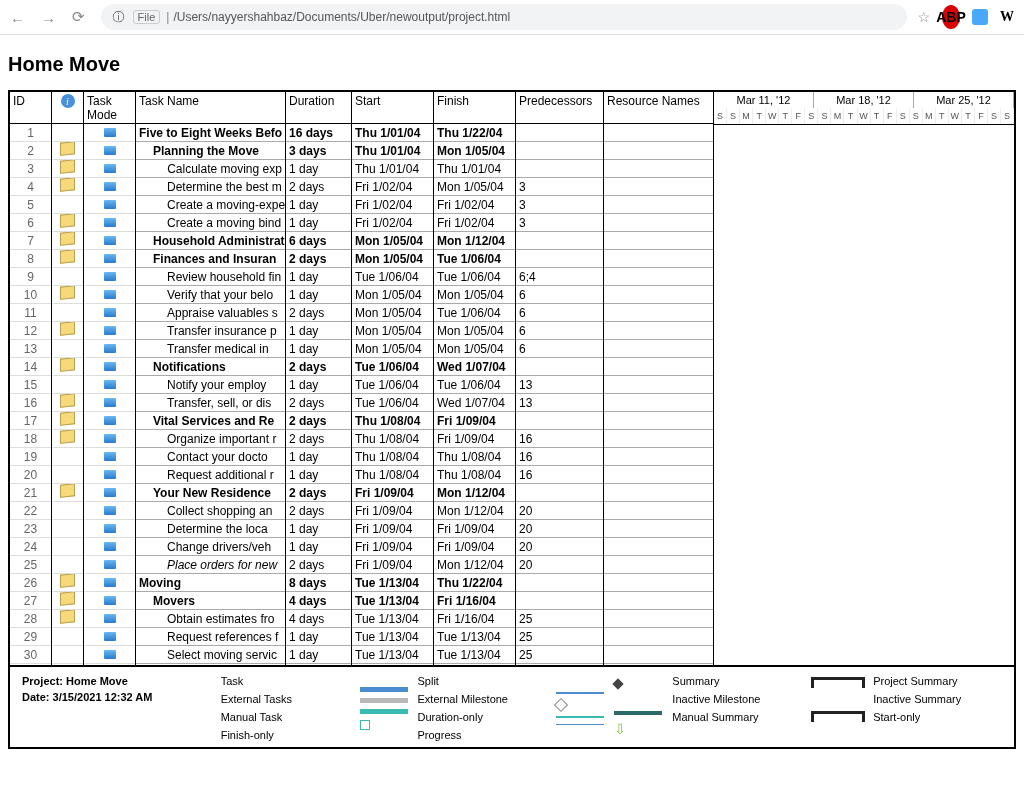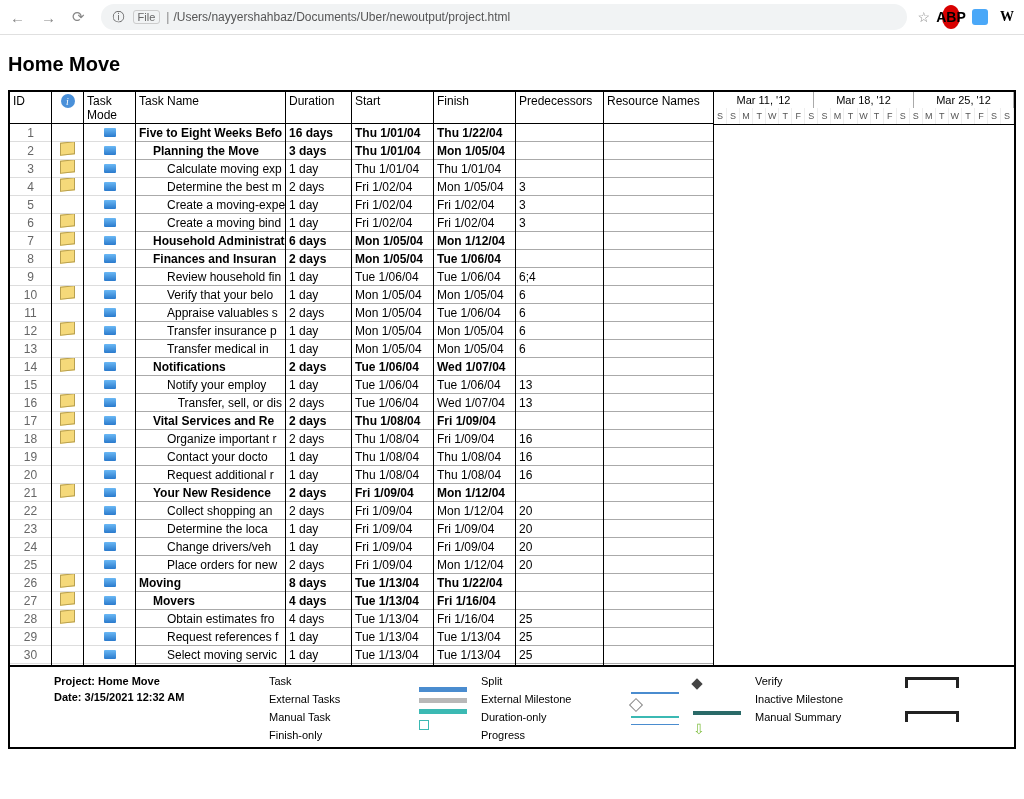--- a/index.html
+++ b/index.html
@@ -37,21 +37,21 @@
   .col-gantt{flex:1;}
   .note-ico{display:inline-block;width:13px;height:11px;background:#f5d97a;border:1px solid #b8a050;transform:skewY(-6deg);}
   .mode-ico{display:inline-block;width:12px;height:9px;background:linear-gradient(180deg,#6ab8f5,#2a7acc);border-radius:1px;}
   .gantt-hdr{border-bottom:1px solid #000;height:32px;display:flex;flex-direction:column;}
   .gantt-months{display:flex;height:16px;}
   .gantt-months div{flex:1;border-right:1px solid #aaa;text-align:center;font-size:11px;line-height:16px;}
   .gantt-days{display:flex;height:16px;}
   .gantt-days span{flex:1;border-right:1px solid #eee;text-align:center;font-size:9px;color:#555;line-height:16px;}
   
   .legend{border-top:2px solid #000;padding:8px 12px 6px;}
-  .legend-grid{display:flex;gap:10px;margin-left:32px;}
+  .legend-grid{display:flex;gap:10px;}
   .legend-col{display:flex;flex-direction:column;gap:6px;font-size:11px;}
   .legend-col.meta{width:205px;gap:4px;font-weight:bold;}
   .legend-col.labels{width:140px;}
   .legend-col.shapes{width:52px;justify-content:center;}
   .lg-bar{width:48px;height:5px;}
   .lg-bar.blue{background:#4a8ccf;}
   .lg-bar.grey{background:#b8b8b8;}
   .lg-bar.teal{background:#3bb9b3;}
   .lg-box{width:8px;height:8px;border:1px solid #3bb9b3;display:inline-block;}
   .lg-line{width:48px;height:2px;background:#4a8ccf;}
@@ -197,43 +197,43 @@
           <div class="cell"><span class="mode-ico"></span></div>
           <div class="cell"><span class="mode-ico"></span></div>
         </div>
     </div>
 
     <div class="col col-name">
       <div class="hdr">Task Name</div>
       <div id="col-name-body">
           <div class="cell b" style="padding-left: 3px;">Five to Eight Weeks Befo</div>
           <div class="cell b" style="padding-left: 17px;">Planning the Move</div>
-          <div class="cell" style="padding-left: 31px;">Calculate moving exp</div>
+          <div class="cell" style="padding-left: 31px; text-align: center;">Calculate moving exp</div>
           <div class="cell" style="padding-left: 31px;">Determine the best m</div>
           <div class="cell" style="padding-left: 31px;">Create a moving-expe</div>
           <div class="cell" style="padding-left: 31px;">Create a moving bind</div>
           <div class="cell b" style="padding-left: 17px;">Household Administratio</div>
           <div class="cell b" style="padding-left: 17px;">Finances and Insuran</div>
           <div class="cell" style="padding-left: 31px;">Review household fin</div>
           <div class="cell" style="padding-left: 31px;">Verify that your belo</div>
           <div class="cell" style="padding-left: 31px;">Appraise valuables s</div>
           <div class="cell" style="padding-left: 31px;">Transfer insurance p</div>
           <div class="cell" style="padding-left: 31px;">Transfer medical in</div>
           <div class="cell b" style="padding-left: 17px;">Notifications</div>
           <div class="cell" style="padding-left: 31px;">Notify your employ</div>
-          <div class="cell" style="padding-left: 31px; text-align: right;">Transfer, sell, or dis</div>
+          <div class="cell" style="padding-left: 31px;">Transfer, sell, or dis</div>
           <div class="cell b" style="padding-left: 17px;">Vital Services and Re</div>
           <div class="cell" style="padding-left: 31px;">Organize important r</div>
           <div class="cell" style="padding-left: 31px;">Contact your docto</div>
           <div class="cell" style="padding-left: 31px;">Request additional r</div>
           <div class="cell b" style="padding-left: 17px;">Your New Residence</div>
           <div class="cell" style="padding-left: 31px;">Collect shopping an</div>
           <div class="cell" style="padding-left: 31px;">Determine the loca</div>
           <div class="cell" style="padding-left: 31px;">Change drivers/veh</div>
-          <div class="cell" style="padding-left: 31px;">Place orders for new</div>
+          <div class="cell" style="padding-left: 31px; font-style: italic;">Place orders for new</div>
           <div class="cell b" style="padding-left: 3px;">Moving</div>
           <div class="cell b" style="padding-left: 17px;">Movers</div>
           <div class="cell" style="padding-left: 31px;">Obtain estimates fro</div>
           <div class="cell" style="padding-left: 31px;">Request references f</div>
           <div class="cell" style="padding-left: 31px;">Select moving servic</div>
         </div>
     </div>
 
     <div class="col col-dur">
       <div class="hdr">Duration</div>
@@ -514,26 +514,32 @@
         <span class="lg-line teal"></span>
         <span class="lg-line" style="height:1px;"></span>
       </div>
       <div class="legend-col shapes">
         <span class="lg-diamond"></span>
         <span style="height:11px;"></span>
         <span class="lg-line dark"></span>
         <span class="lg-arrow">⇩</span>
       </div>
       <div class="legend-col labels">
-        <span>Verify</span>
+        <span>Summary</span>
         <span>Inactive Milestone</span>
         <span>Manual Summary</span>
         <span></span>
       </div>
       <div class="legend-col shapes">
         <span class="lg-bracket"></span>
         <span style="height:11px;"></span>
         <span class="lg-bracket"></span>
         <span style="height:11px;"></span>
       </div>
+      <div class="legend-col labels">
+        <span>Project Summary</span>
+        <span>Inactive Summary</span>
+        <span>Start-only</span>
+        <span></span>
+      </div>
     </div>
   </div>
 </div>
 
 </body></html>

